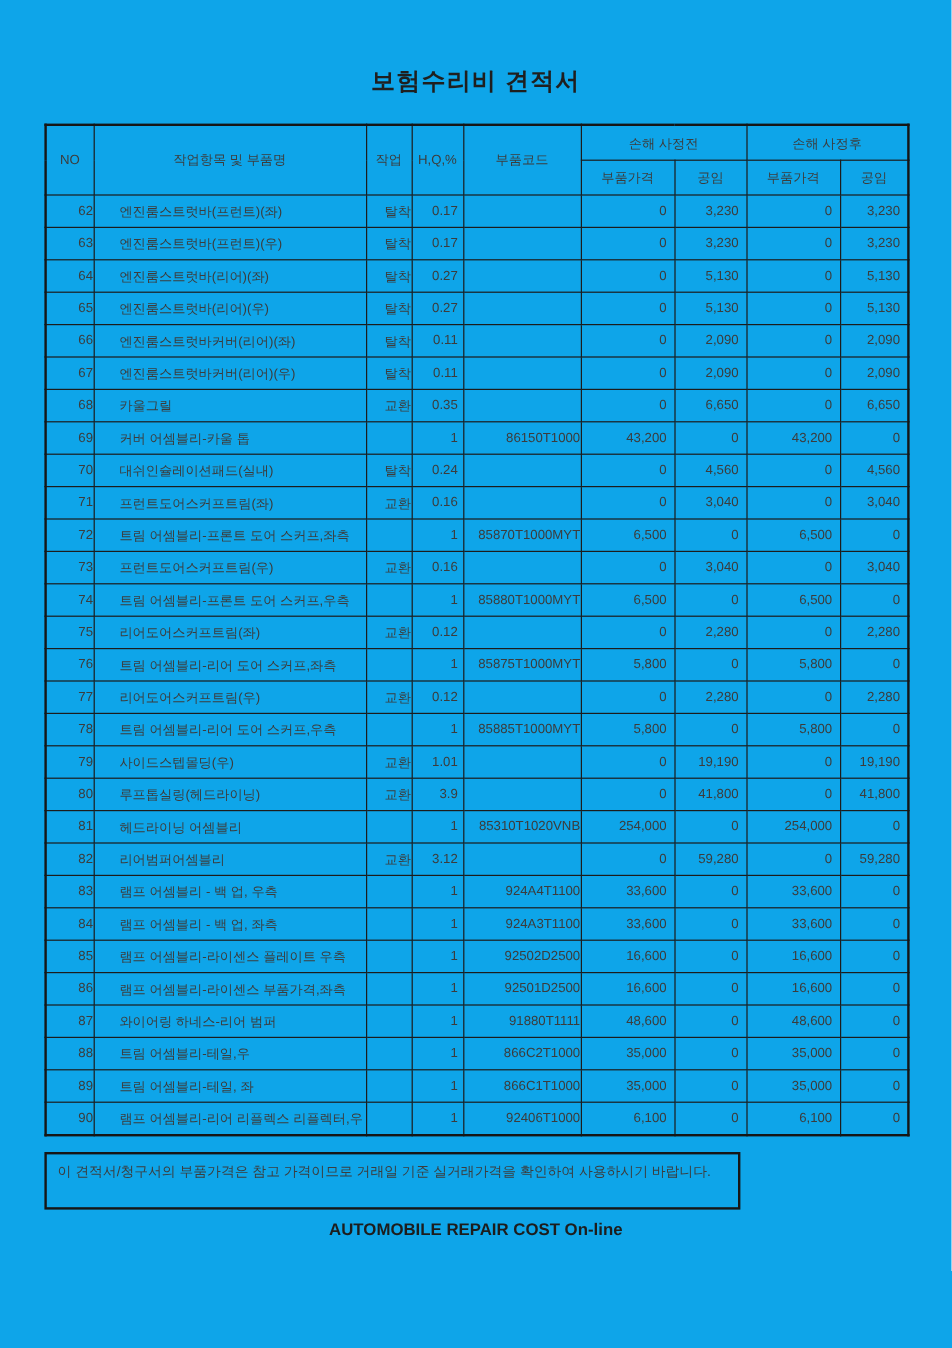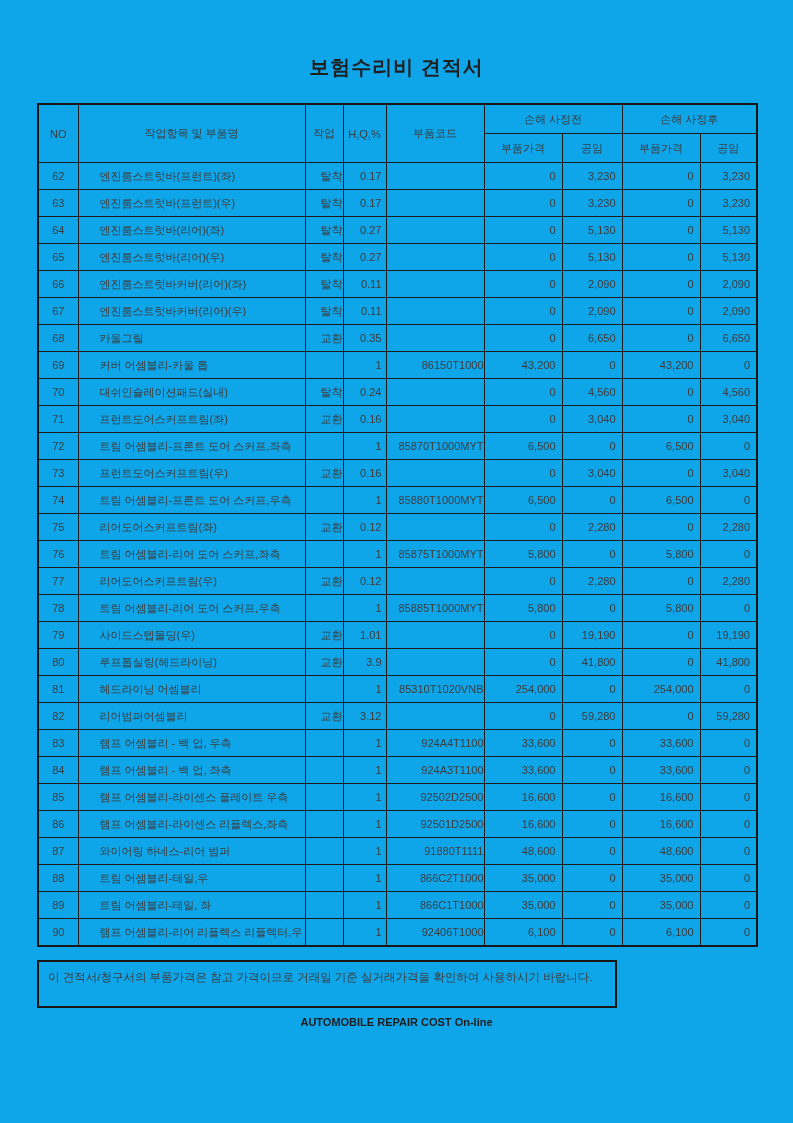--- a/index.html
+++ b/index.html
@@ -40,21 +40,21 @@
     white-space: nowrap;
     font-weight: normal;
     padding: 0;
   }
   .repair-table thead th {
     text-align: center;
     height: 28px;
     color: #3c3c3c;
   }
   .repair-table tbody td { height: 26px; }
-  .col-no   { text-align: center; margin-left: 20px; }
+  .col-no   { text-align: right; margin-left: 20px; }
   .col-item { text-align: left; padding-left: 21px !important; }
   .col-work { text-align: right; }
   .col-hq   { text-align: right; padding-right: 4px !important; }
   .col-code { text-align: right; padding-left: 5px !important; }
   .col-num  { text-align: right; padding-right: 6px !important; }
   .notice-box {
     position: absolute;
     left: 37px;
     top: 960px;
     width: 580px;
@@ -65,21 +65,21 @@
     color: #3c3c3c;
     padding: 8px 9px;
     line-height: 1.3;
   }
   .brand {
     position: absolute;
     top: 1016px;
     left: 0;
     width: 100%;
     text-align: center;
-    font-size: 11px;
+    font-size: 14px;
     font-weight: bold;
     color: #1d1d1d;
   }
   .page-num {
     position: absolute;
     top: 1044px;
     left: 0;
     width: 100%;
     text-align: center;
     font-size: 11.5px;
@@ -382,21 +382,21 @@
           <td class="col-work"></td>
           <td class="col-hq">1</td>
           <td class="col-code">92502D2500</td>
           <td class="col-num">16,600</td>
           <td class="col-num">0</td>
           <td class="col-num">16,600</td>
           <td class="col-num">0</td>
         </tr>
         <tr>
           <td class="col-no">86</td>
-          <td class="col-item">램프 어셈블리-라이센스 리플렉스,좌측</td>
+          <td class="col-item">램프 어셈블리-라이센스 부품가격,좌측</td>
           <td class="col-work"></td>
           <td class="col-hq">1</td>
           <td class="col-code">92501D2500</td>
           <td class="col-num">16,600</td>
           <td class="col-num">0</td>
           <td class="col-num">16,600</td>
           <td class="col-num">0</td>
         </tr>
         <tr>
           <td class="col-no">87</td>

